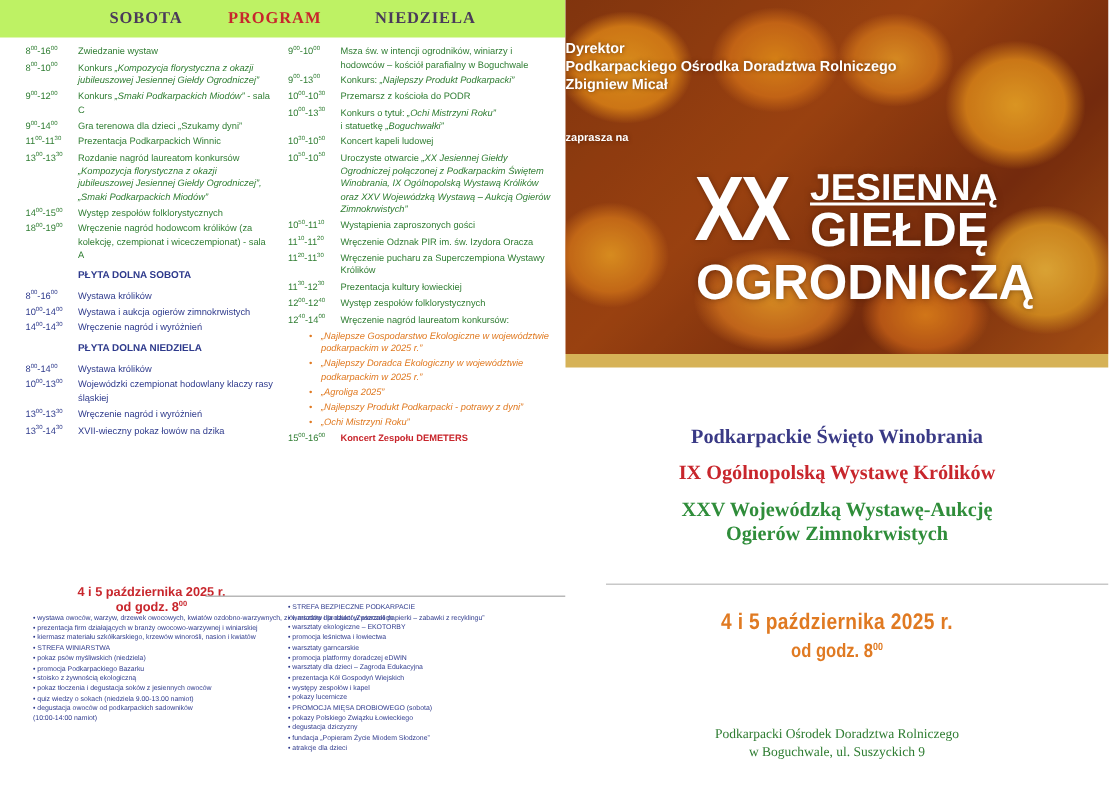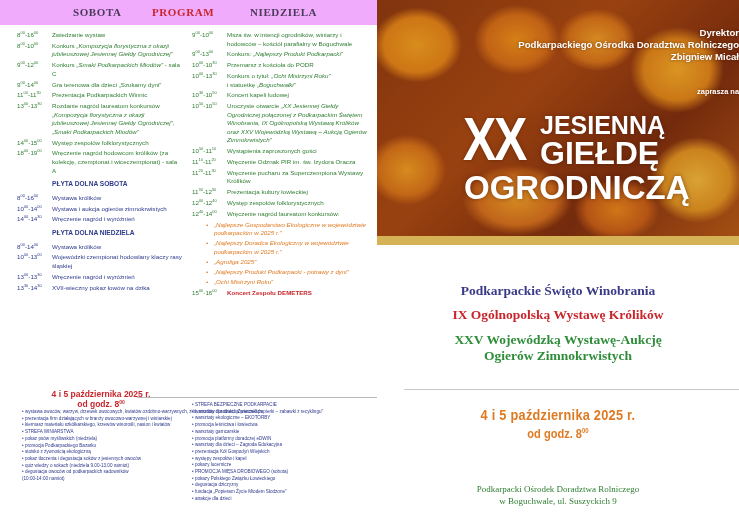--- a/index.html
+++ b/index.html
@@ -1,21 +1,21 @@
 <!DOCTYPE html>
 <html><head>
 <meta charset="utf-8">
 <style>
   * { box-sizing: border-box; margin: 0; padding: 0; }
   html, body { width: 739px; height: 524px; overflow: hidden; background: #ffffff; }
   body { position: relative; font-family: "Liberation Sans", sans-serif; }
 
   
   .left-page { position: absolute; left: 0; top: 0; width: 377px; height: 524px; background: #fff; }
-  .header-band { position: absolute; left: 0; top: 0; width: 377px; height: 25px; background: #f0abfc; }
+  .header-band { position: absolute; left: 0; top: 0; width: 377px; height: 25px; background: #bef264; }
   .hdr { position: absolute; top: 6px; font-family: "Liberation Serif", serif; font-weight: bold; font-size: 11px; letter-spacing: 0.6px; }
   .hdr.sobota { left: 73px; color: #4a3a5a; }
   .hdr.program { left: 152px; color: #c8262c; }
   .hdr.niedziela { left: 250px; color: #4a3a5a; }
 
   .col { position: absolute; font-size: 6.2px; line-height: 8.6px; }
   .col-sat { left: 17px; top: 31px; width: 165px; }
   .col-sun { left: 192px; top: 31px; width: 180px; }
 
   .row { display: flex; margin-bottom: 2.2px; }
@@ -50,28 +50,28 @@
       radial-gradient(ellipse 50px 45px at 30px 170px, #f3a426 0%, #d9781c 55%, rgba(0,0,0,0) 78%),
       radial-gradient(ellipse 70px 45px at 140px 200px, #f0a12a 0%, #d67420 55%, rgba(0,0,0,0) 78%),
       radial-gradient(ellipse 60px 55px at 320px 180px, #f6c040 0%, #e49a24 55%, rgba(0,0,0,0) 78%),
       radial-gradient(ellipse 55px 40px at 240px 210px, #ec8a1e 0%, #c9621a 55%, rgba(0,0,0,0) 78%),
       radial-gradient(ellipse 50px 40px at 220px 40px, #f2a22a 0%, #d9781c 55%, rgba(0,0,0,0) 78%),
       linear-gradient(135deg, #8a3a12 0%, #a84a14 40%, #7a2e10 70%, #b55a18 100%);
   }
   .photo .shade { position: absolute; inset: 0; background: rgba(90,30,0,0.18); }
   .gold-band { position: absolute; left: 0; top: 236px; width: 362px; height: 9px; background: #d6b257; }
 
-  .inv { position: absolute; left: 0; width: 362px; text-align: right; color: #ffffff; font-weight: bold; text-shadow: 0 0 3px rgba(60,20,0,0.6); }
+  .inv { position: absolute; left: 0; width: 362px; text-align: left; color: #ffffff; font-weight: bold; text-shadow: 0 0 3px rgba(60,20,0,0.6); }
   .inv-1 { top: 27px; font-size: 9.6px; }
   .inv-2 { top: 39px; font-size: 9.6px; }
   .inv-3 { top: 51px; font-size: 9.6px; }
   .inv-4 { top: 87px; font-size: 7.4px; }
 
   .title-xx { position: absolute; left: 86px; top: 108px; color: #fff; font-weight: bold; font-size: 61px; line-height: 62px; letter-spacing: -3px; transform: scaleX(0.82); transform-origin: left; text-shadow: 0 0 4px rgba(60,20,0,0.5); }
-  .title-j { position: absolute; left: 163px; top: 112px; color: #fff; font-weight: bold; font-size: 25px; line-height: 26px; text-shadow: 0 0 4px rgba(60,20,0,0.5); }
+  .title-j { position: absolute; left: 163px; top: 112px; color: #fff; font-weight: bold; font-size: 25px; line-height: 26px; text-shadow: 0 0 4px rgba(60,20,0,0.5); text-decoration: underline; }
   .title-g { position: absolute; left: 163px; top: 140px; color: #fff; font-weight: bold; font-size: 32px; line-height: 26px; text-shadow: 0 0 4px rgba(60,20,0,0.5); }
   .title-o { position: absolute; left: 87px; top: 171px; color: #fff; font-weight: bold; font-size: 33px; line-height: 34px; text-shadow: 0 0 4px rgba(60,20,0,0.5); }
 
   .serif-line { position: absolute; left: 0; width: 362px; text-align: center; font-family: "Liberation Serif", serif; font-weight: bold; }
   .oraz { top: 253px; font-size: 10px; color: #2f7d32; }
   .sub-1 { top: 283px; font-size: 13.5px; color: #3a3a86; }
   .sub-2 { top: 307px; font-size: 13.5px; color: #c8262c; }
   .sub-3 { top: 332px; font-size: 13.5px; color: #2f8d3a; line-height: 16px; }
   .hr-right { position: absolute; left: 27px; top: 389px; width: 335px; height: 1px; background: #c8c8c8; }
 

